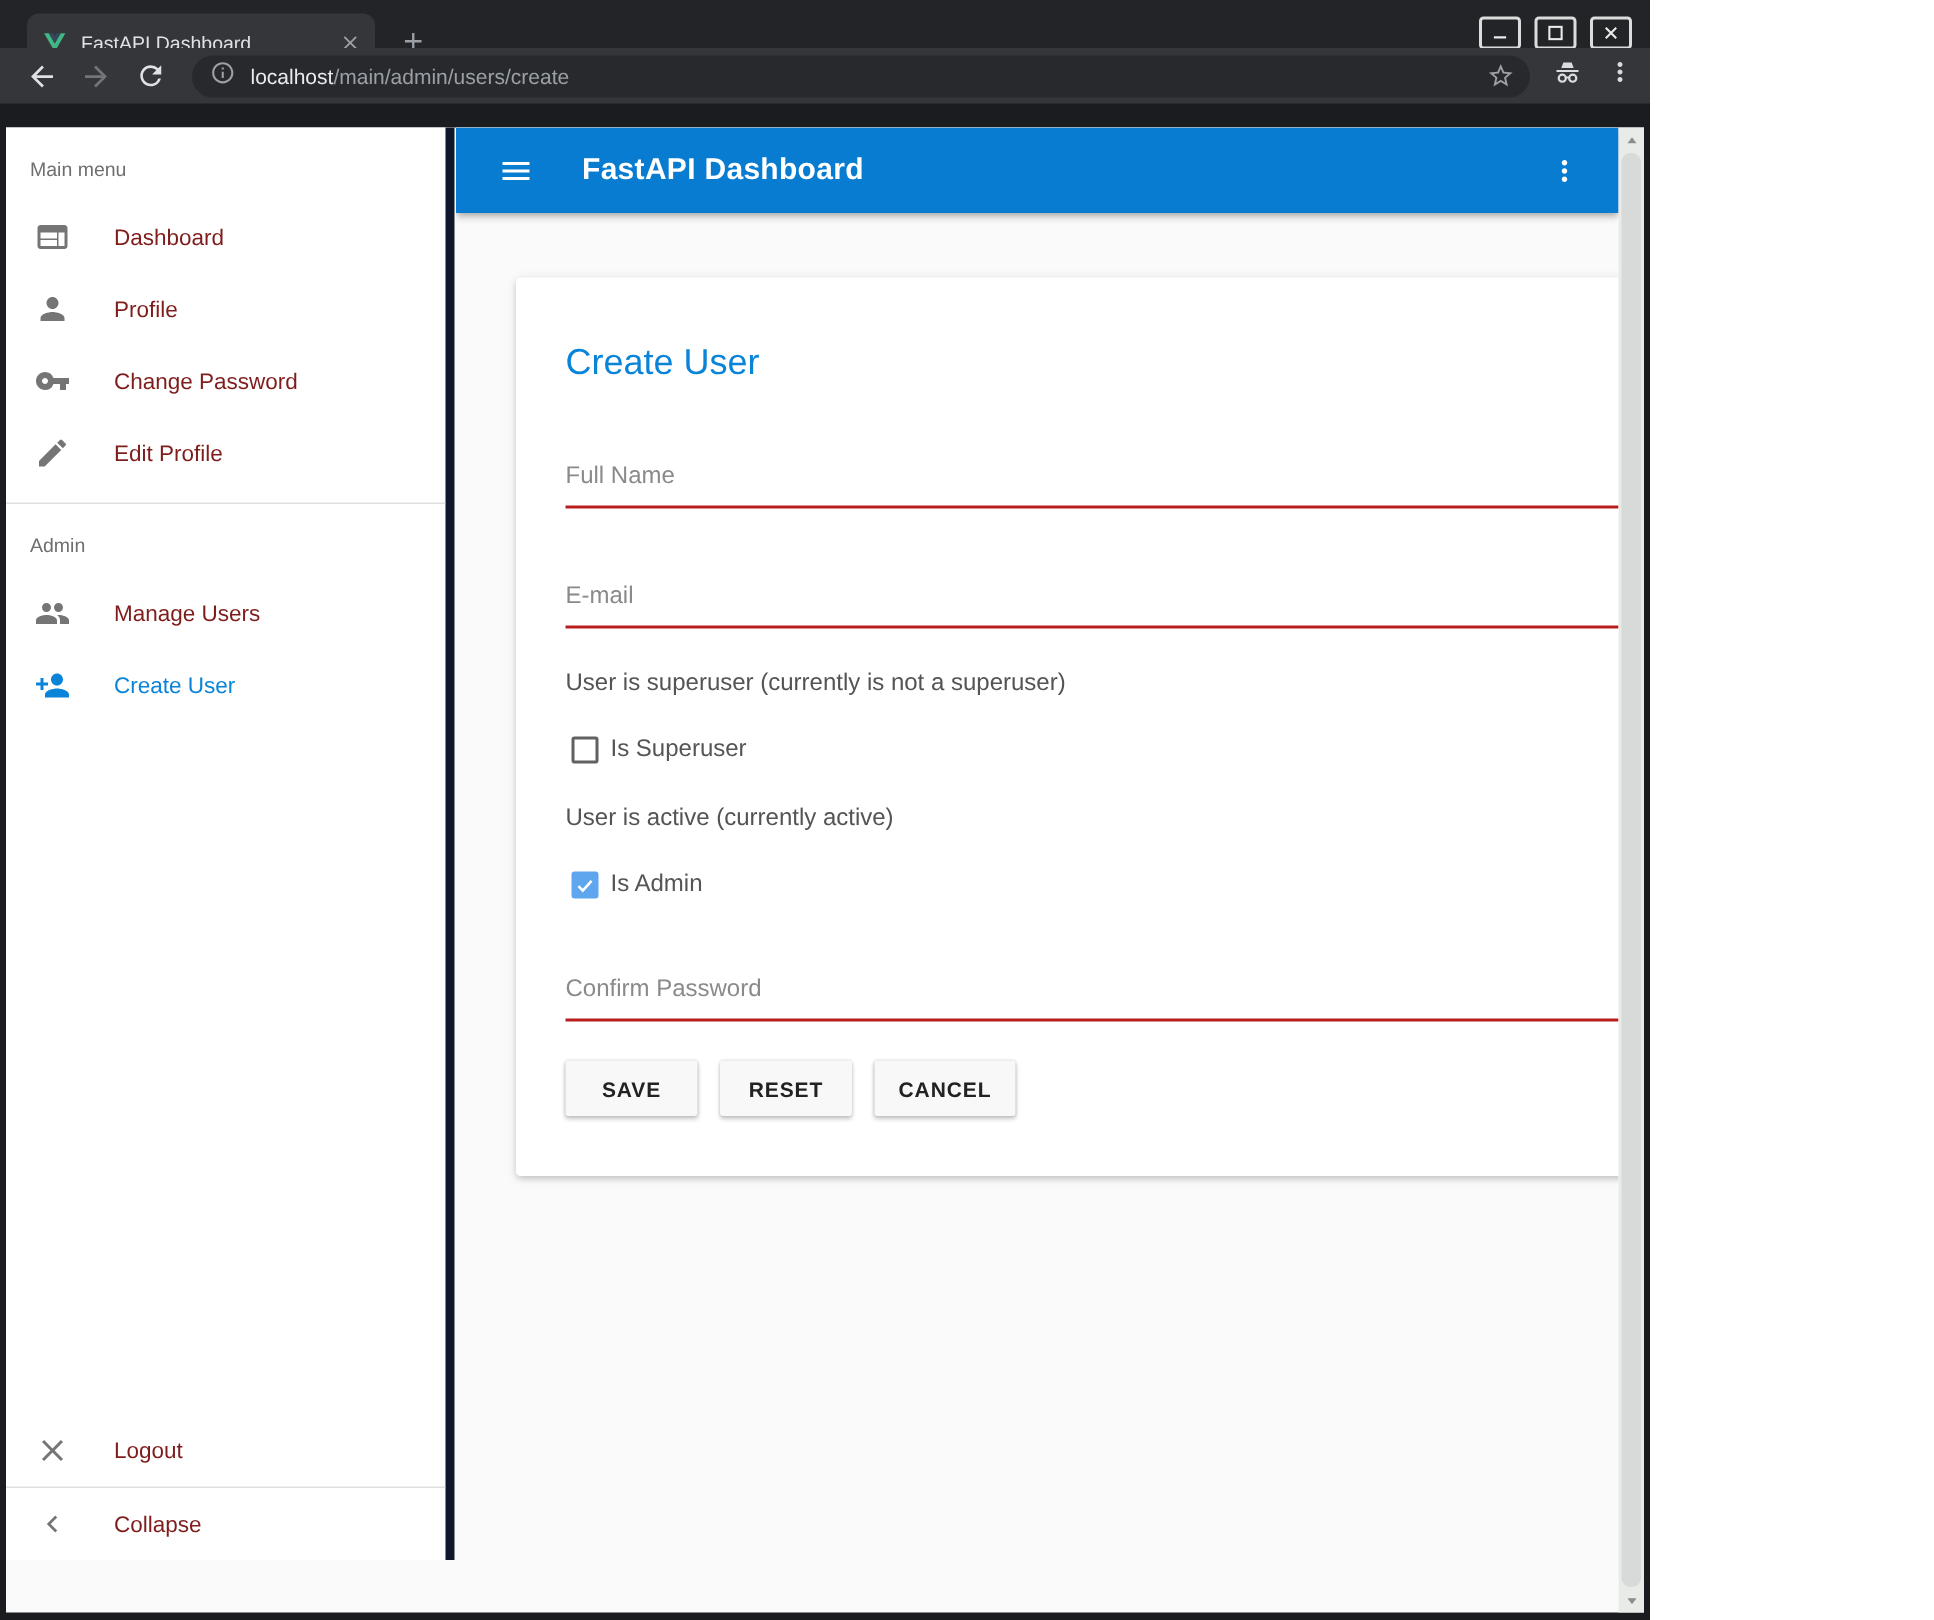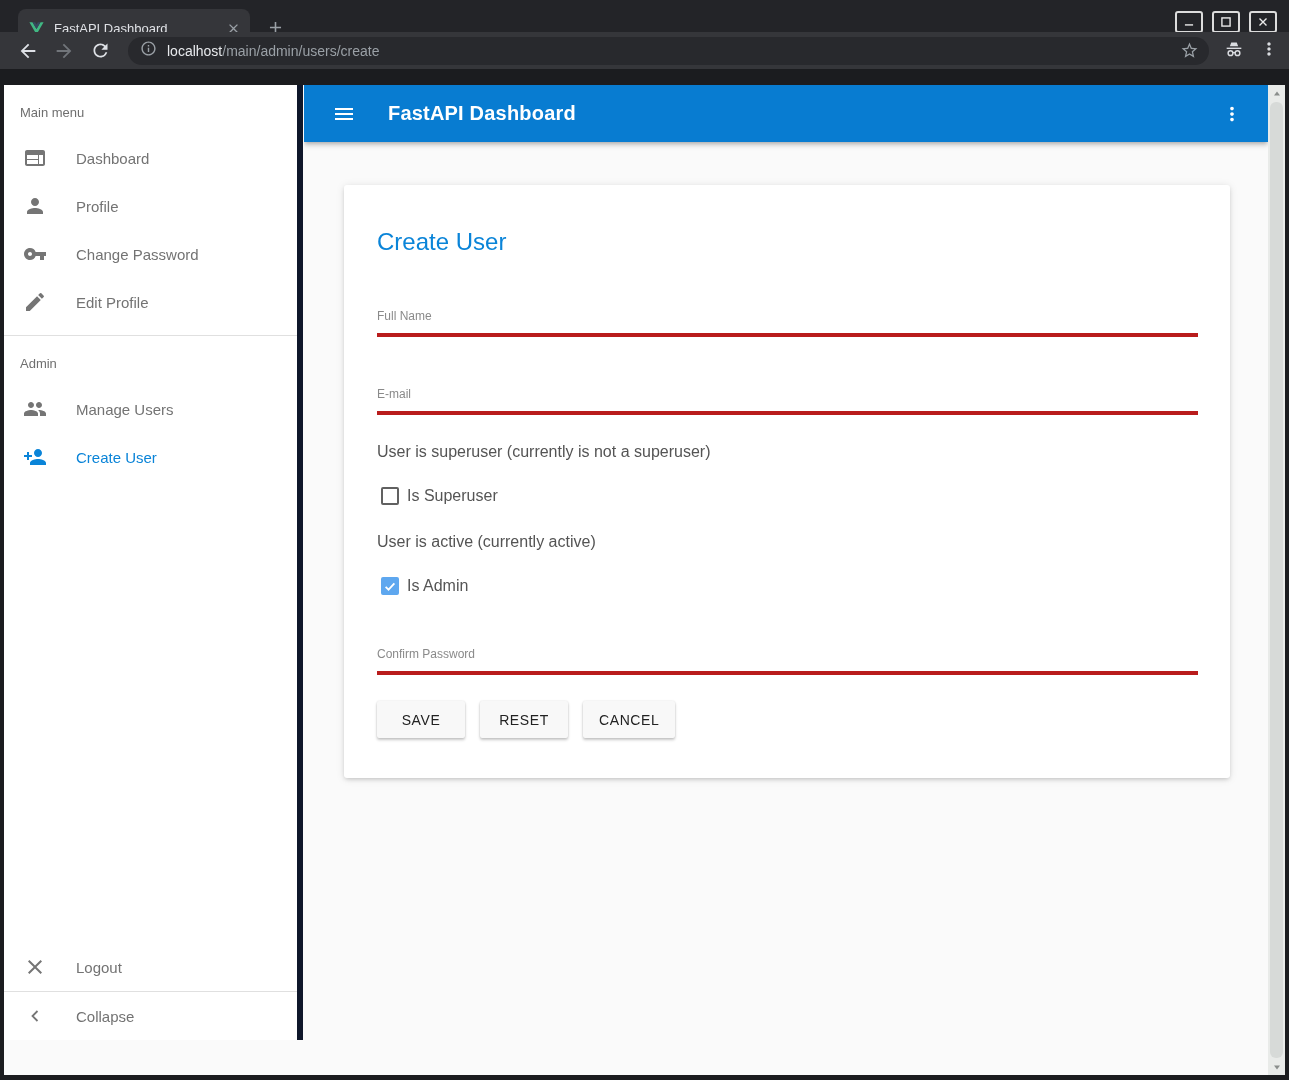--- a/index.html
+++ b/index.html
@@ -1,17 +1,17 @@
 <!DOCTYPE html>
 <html style="--appbar-blue: #087cd1; --accent-blue: #0a84d8; --checkbox-blue: #5ea7ef;"><head>
 <meta charset="utf-8">
 <style>
   * { margin:0; padding:0; box-sizing:border-box; }
   html,body { width:1289px; height:1080px; font-family:"Liberation Sans", sans-serif; }
-  .window { position:relative; width:1289px; height:1080px; background:#1b1c1f; overflow:hidden; }
+  .window { position:relative; width:1100px; height:1080px; background:#1b1c1f; overflow:hidden; }
 
   
   .titlebar { position:absolute; top:0; left:0; right:0; height:48px; background:#232428; }
   .tab { position:absolute; left:18px; top:9px; width:232px; height:39px; background:#35363a;
          border-radius:8px 8px 0 0; display:flex; align-items:center; padding:0 8px 0 10px; }
   .favicon { width:17px; height:17px; display:flex; }
   .tab-title { flex:1; margin-left:9px; font-size:13px; color:#dfe1e5; white-space:nowrap; overflow:hidden; }
   .tab-close { width:18px; height:18px; display:flex; align-items:center; justify-content:center; }
   .new-tab { position:absolute; left:262px; top:14px; width:26px; height:26px; display:flex; align-items:center; justify-content:center; }
   .win-controls { position:absolute; right:12px; top:11px; display:flex; gap:9px; }
@@ -29,21 +29,21 @@
   .tb-right { display:flex; align-items:center; gap:14px; margin-left:8px; }
 
   
   .page { position:absolute; top:85px; left:4px; right:4px; bottom:5px; background:#fafafa; }
 
   .sidebar { position:absolute; left:0; top:0; bottom:35px; width:299px; background:#ffffff;
              border-right:6px solid #0f172a; display:flex; flex-direction:column; overflow:hidden; }
   .menu-header { padding:20px 0 6px 16px; font-size:13px; color:#6f6f6f; height:49px; }
   .menu-item { height:48px; display:flex; align-items:center; cursor:pointer; }
   .menu-item .mi-icon { width:24px; height:24px; margin-left:19px; display:flex; }
-  .menu-item .mi-label { margin-left:29px; font-size:15px; color:#737373; }
+  .menu-item .mi-label { margin-left:29px; font-size:15px; color:#7f1d1d; }
   .menu-item.active .mi-label { color:var(--accent-blue); }
   .sb-divider { border-top:1px solid #e0e0e0; margin-top:9px; }
   .sb-spacer { flex:1; }
   .icon-grey { fill:#757575; }
   .icon-blue { fill:var(--accent-blue); }
 
   .footer { position:absolute; left:0; right:17px; bottom:0; height:35px; background:#f4f4f4;
             border-top:1px solid #e4e4e4; display:flex; align-items:center; justify-content:flex-end; padding-right:18px; }
   .footer span { font-size:14px; color:#3a3a3a; }
 
@@ -62,36 +62,36 @@
 
   .content { position:absolute; top:57px; left:0; right:0; bottom:0; }
   .card { position:absolute; left:40px; top:43px; width:886px; background:#ffffff; border-radius:3px;
           box-shadow:0 2px 4px -1px rgba(0,0,0,.18), 0 1px 8px 0 rgba(0,0,0,.10);
           padding:42px 32px 40px 33px; }
   .card-title { font-size:24px; font-weight:400; color:var(--accent-blue); line-height:30px; }
 
   .text-field { margin-top:46px; }
   .text-field + .text-field { margin-top:44px; }
   .text-field input { width:100%; border:none; outline:none; background:transparent;
-                      border-bottom:4px solid #b91c1c; font-family:"Liberation Sans",sans-serif;
-                      font-size:12px; color:#000000; padding:6px 0 10px; }
+                      border-bottom:2px solid #b91c1c; font-family:"Liberation Sans",sans-serif;
+                      font-size:16px; color:#000000; padding:6px 0 10px; }
   .text-field input::placeholder { color:#8a8a8a; opacity:1; }
 
   .caption { margin-top:28px; font-size:16px; color:#545454; }
   .chk-row { margin-top:26px; display:flex; align-items:center; }
   .chk-box { width:18px; height:18px; border:2px solid #616161; border-radius:2px; margin-left:4px;
              display:flex; align-items:center; justify-content:center; }
   .chk-box.checked { border-color:var(--checkbox-blue); background:var(--checkbox-blue); }
   .chk-box svg { display:none; }
   .chk-box.checked svg { display:block; }
   .chk-label { margin-left:8px; font-size:16px; color:#555; }
 
   .btn-row { margin-top:26px; display:flex; }
   .btn { height:37px; min-width:88px; padding:0 16px; margin-right:15px; background:#f8f8f8; border:none;
-         border-radius:2px; font-family:"Liberation Sans",sans-serif; font-size:14px; font-weight:400;
+         border-radius:2px; font-family:"Liberation Sans",sans-serif; font-size:14px; font-weight:700;
          color:#222; letter-spacing:.6px; cursor:pointer;
          box-shadow:0 2px 3px rgba(0,0,0,.22), 0 0 2px rgba(0,0,0,.12); }
 </style>
 </head>
 <body>
 
 <div class="window">
 
   <div class="titlebar">
     <div class="tab">

